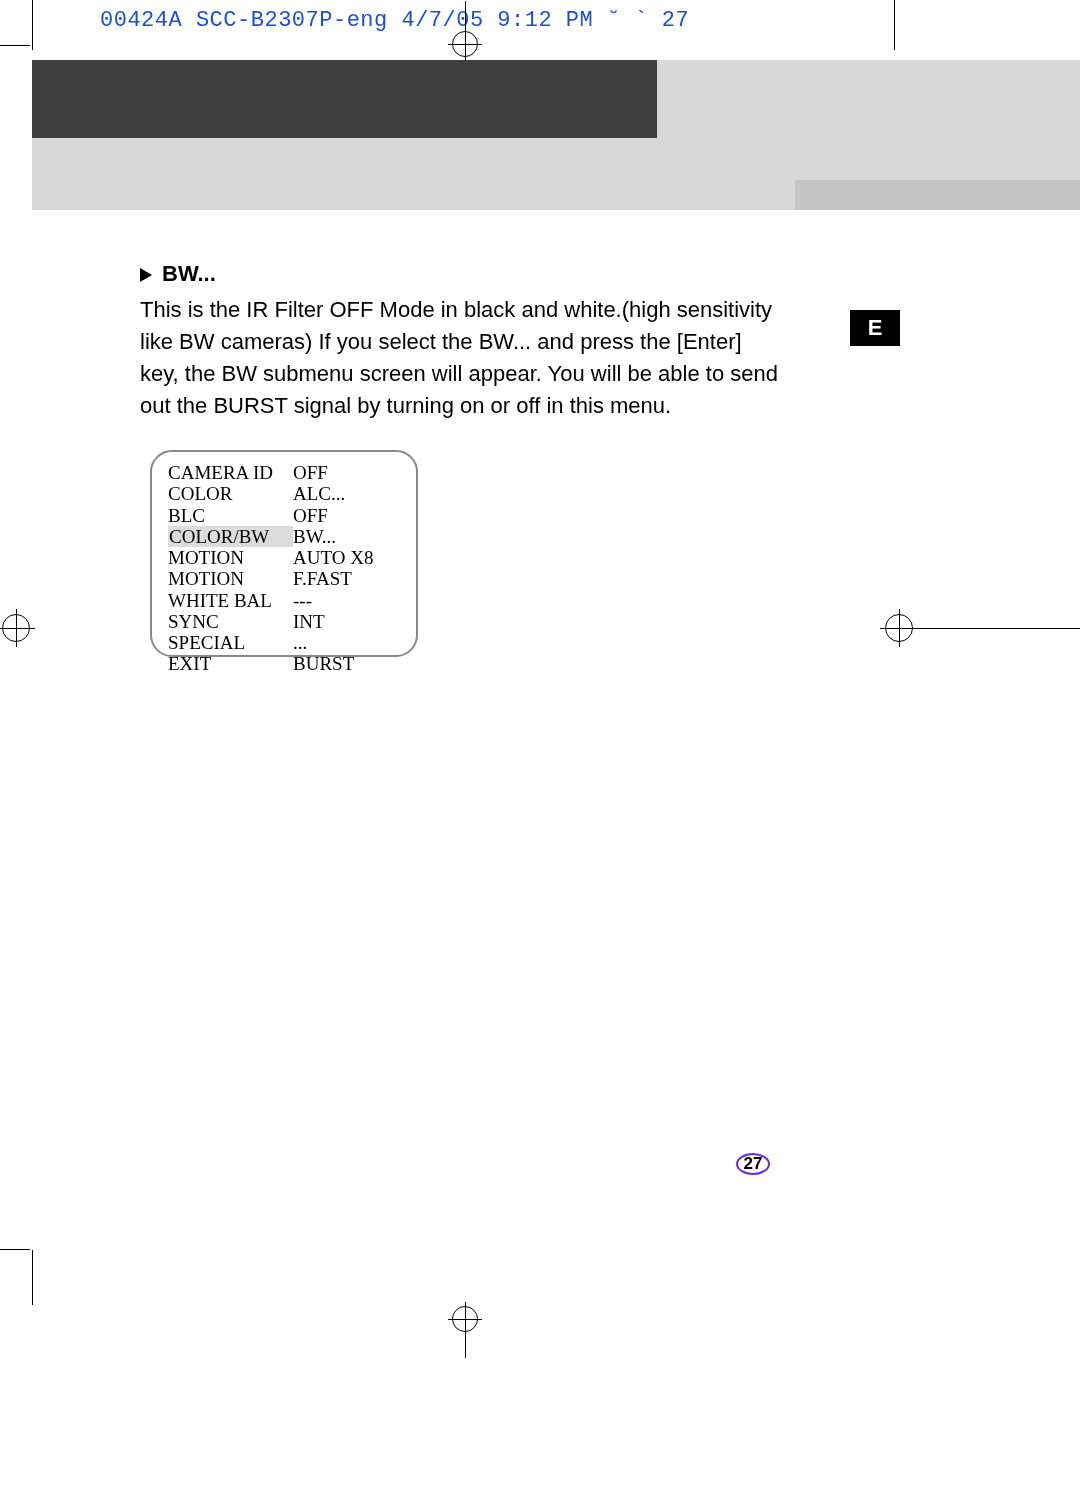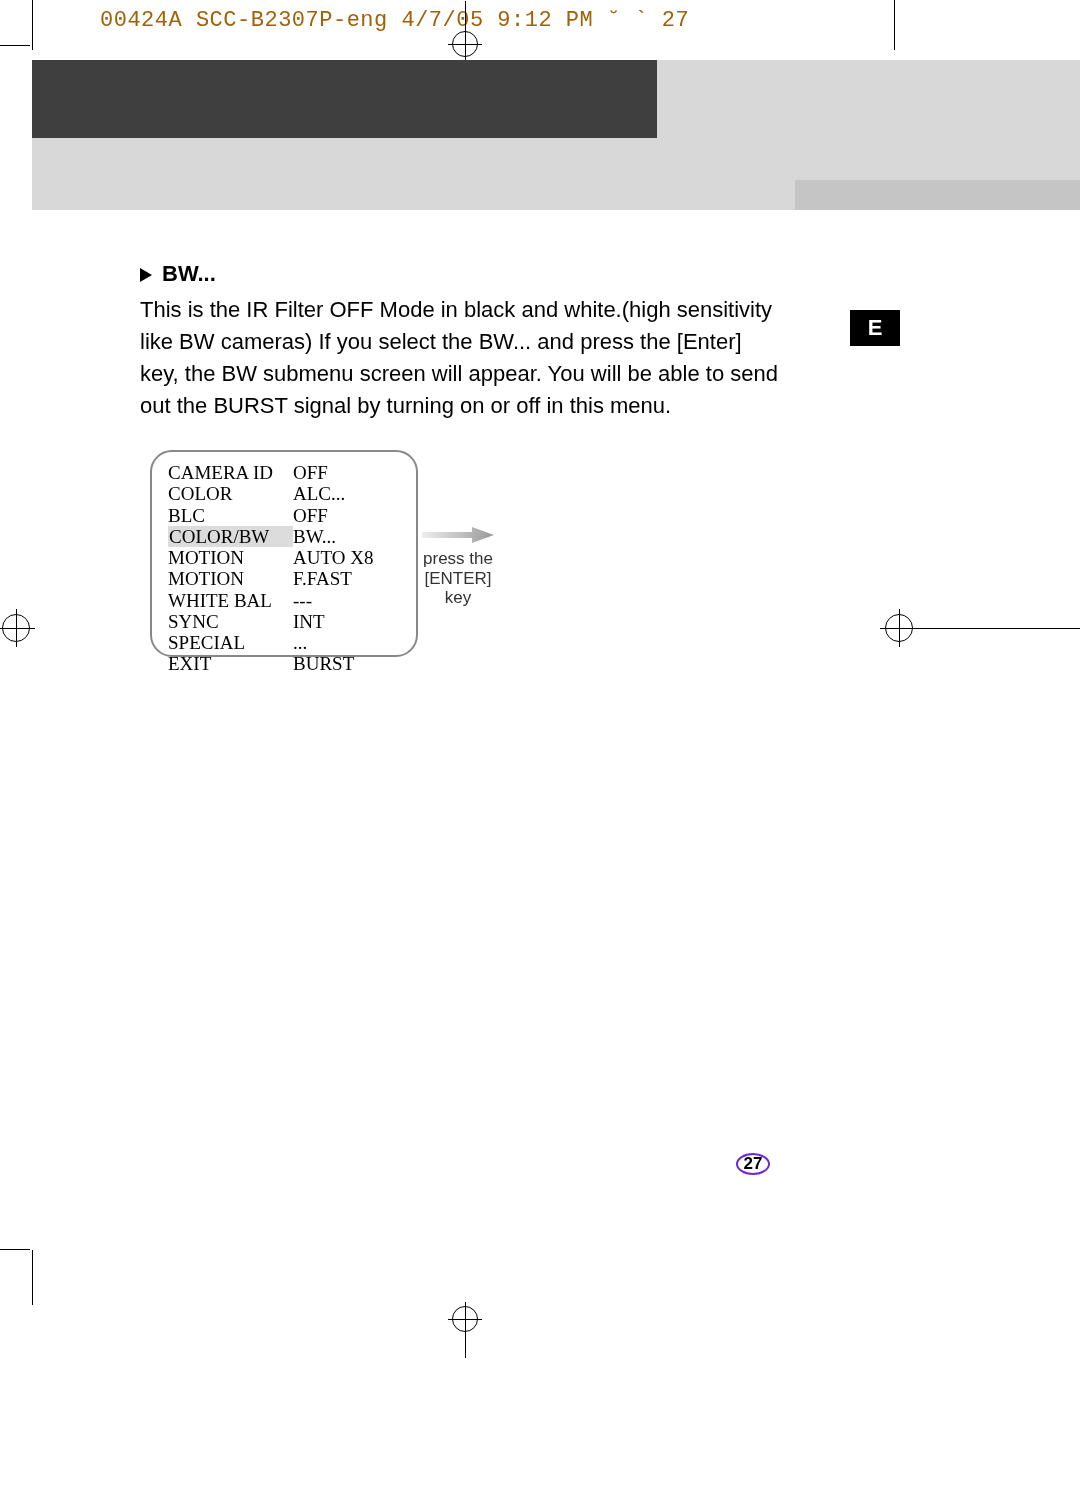--- a/index.html
+++ b/index.html
@@ -13,21 +13,21 @@
     }
     
     
     .header-line {
       position: absolute;
       top: 8px;
       left: 100px;
       font-family: 'Courier New', monospace;
       font-size: 22px;
       letter-spacing: 0.5px;
-      color: #a16207;
+      color: #1d4ed8;
     }
     
     
     .reg-top {
       position: absolute;
       top: 15px;
       left: 452px;
     }
     .reg-top-vline {
       position: absolute;
@@ -136,21 +136,21 @@
     }
     .body-text .title-bw { font-weight: bold; }
     .body-text p { margin-top: 3px; }
     
     
     .menus {
       position: absolute;
       top: 450px;
       left: 150px;
       display: flex;
-      align-items: center;
+      align-items: flex-end;
     }
     
     .menu-box {
       border: 2px solid #888;
       border-radius: 22px;
       padding: 10px 16px 10px 16px;
       font-family: 'Times New Roman', serif;
       font-size: 19px;
       line-height: 1.12;
       background: white;
@@ -331,33 +331,20 @@
       <div class="menu-row">
         <div class="menu-label">SPECIAL</div>
         <div class="menu-value">...</div>
       </div>
       <div class="menu-row">
         <div class="menu-label">EXIT</div>
         <div class="menu-value">BURST</div>
       </div>
     </div>
 
-  <div class="arrow-block">
-    <svg class="arrow" width="72" height="16" viewBox="0 0 72 16">
-      <defs>
-        <linearGradient id="g1" x1="0" x2="1" y1="0" y2="0">
-          <stop offset="0" stop-color="#eee"></stop>
-          <stop offset="1" stop-color="#999"></stop>
-        </linearGradient>
-      </defs>
-      <polygon points="0,5 50,5 50,0 72,8 50,16 50,11 0,11" fill="url(#g1)"></polygon>
-    </svg>
-    <div>press the</div>
-    <div>[ENTER] key</div>
-  </div>
 
 </div>
 
 <div class="reg-side left">
   <div class="inner">
 
     <div class="circ"></div>
     <div class="hline"></div>
     <div class="vline"></div>
   </div>

